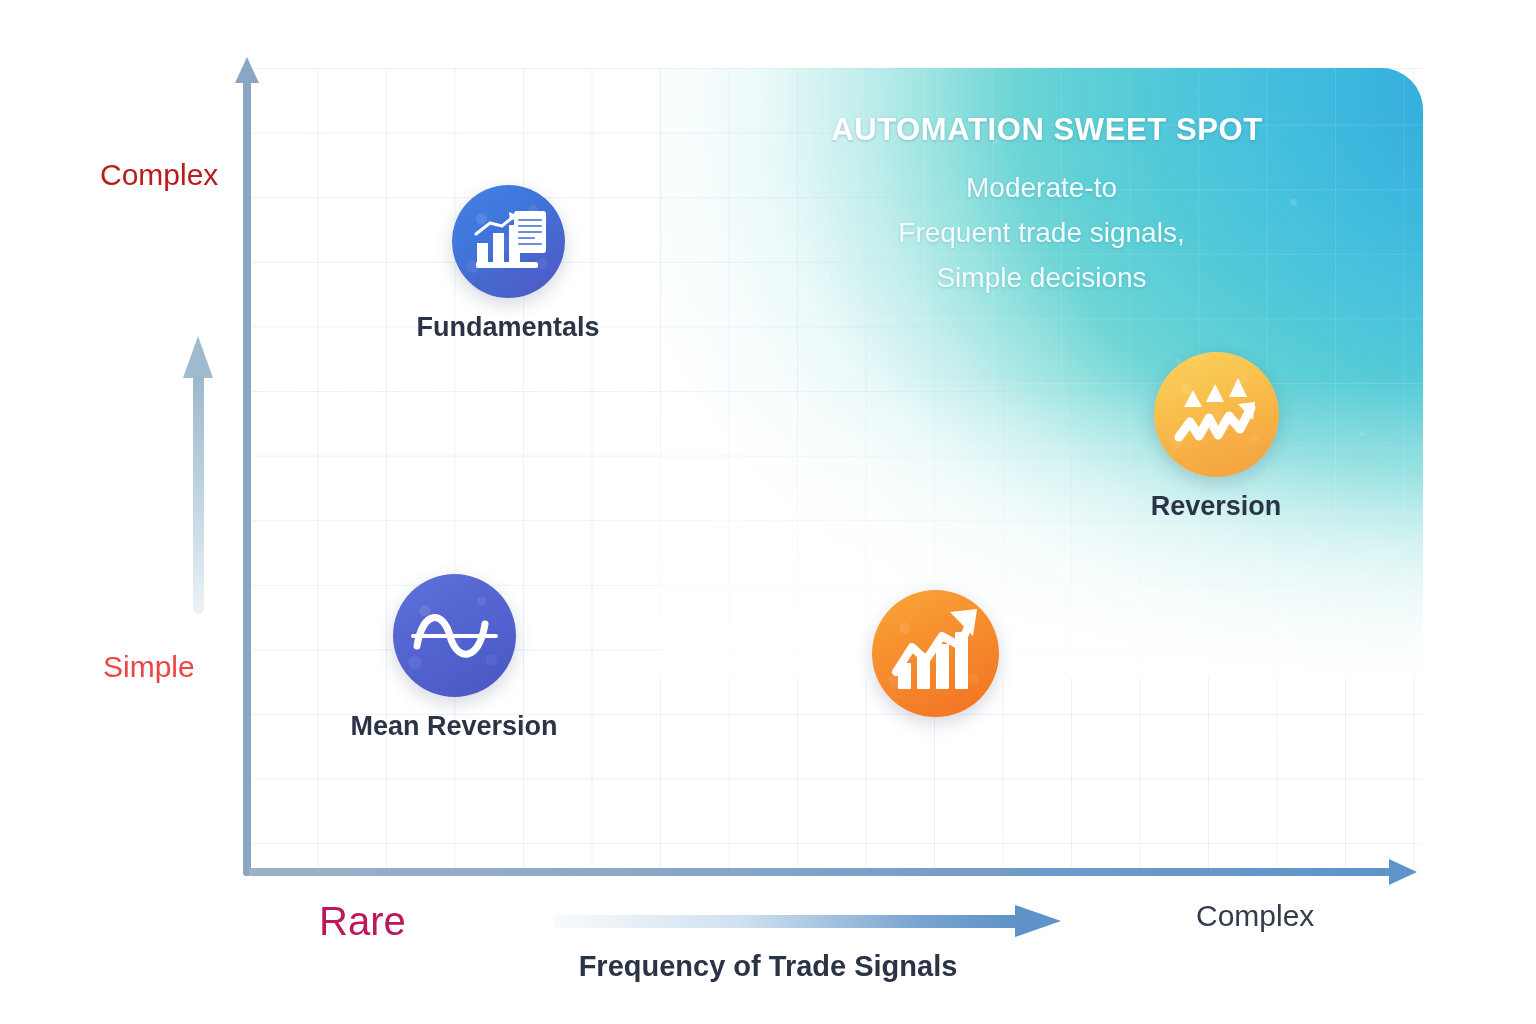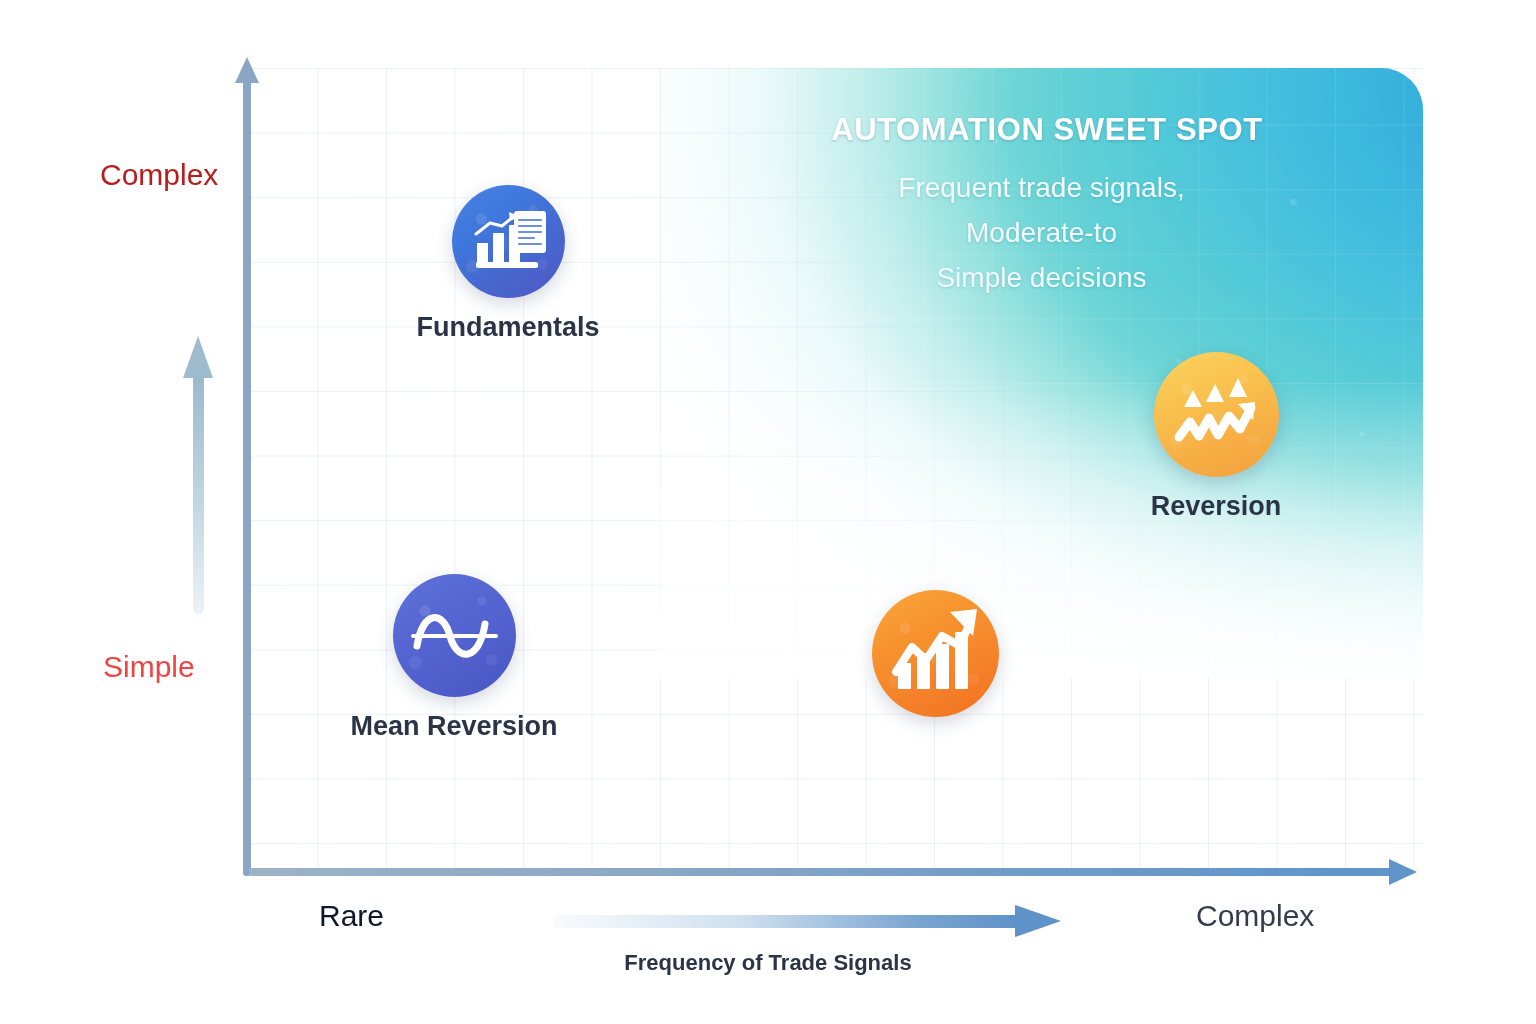--- a/index.html
+++ b/index.html
@@ -124,23 +124,23 @@
   .xarrow .head{
     position:absolute;left:462px;top:0;width:0;height:0;
     border-top:16px solid transparent;border-bottom:16px solid transparent;
     border-left:46px solid #5f92c9;
   }
 
   
   .lbl{position:absolute;color:#2b3446;}
   .lbl-complex{left:100px;top:158px;font-size:30px;font-weight:400;color:#b91c1c;text-align:center;}
   .lbl-simple{left:103px;top:650px;font-size:30px;font-weight:400;color:#ef4444;}
-  .lbl-rare{left:319px;top:899px;font-size:30px;font-weight:400;color:#0f172a;}
+  .lbl-rare{left:319px;top:899px;font-size:40px;font-weight:400;color:#be185d;}
   .lbl-frequent{left:1196px;top:899px;font-size:30px;font-weight:400;color:#333c4e;}
-  .lbl-xaxis{left:0;right:0;top:950px;width:1536px;text-align:center;font-size:22px;font-weight:bold;color:#2b3446;}
+  .lbl-xaxis{left:0;right:0;top:950px;width:1536px;text-align:center;font-size:29px;font-weight:bold;color:#2b3446;}
 
   
   .node{position:absolute;text-align:center;}
   .bubble{
     position:relative;border-radius:50%;
     box-shadow:0 6px 18px rgba(40,60,100,.20);
     overflow:hidden;
   }
   .bubble .tex{
     position:absolute;inset:0;opacity:.20;
@@ -181,22 +181,22 @@
     <div class="blob"></div>
     <div class="blob2"></div>
     <div class="gridover"></div>
     <div class="speckle"></div>
     <div class="fadebottom"></div>
   </div>
 
   <div class="ss-text">
     <div class="ss-title">AUTOMATION SWEET SPOT</div>
     <div class="ss-sub">
+      <div>Moderate-to</div>
       <div>Frequent trade signals,</div>
-      <div>Moderate-to</div>
       <div>Simple decisions</div>
     </div>
   </div>
 
   <div class="axis-y"></div>
   <div class="axis-y-head"></div>
   <div class="axis-x"></div>
   <div class="axis-x-head"></div>
 
   <div class="yarrow">

